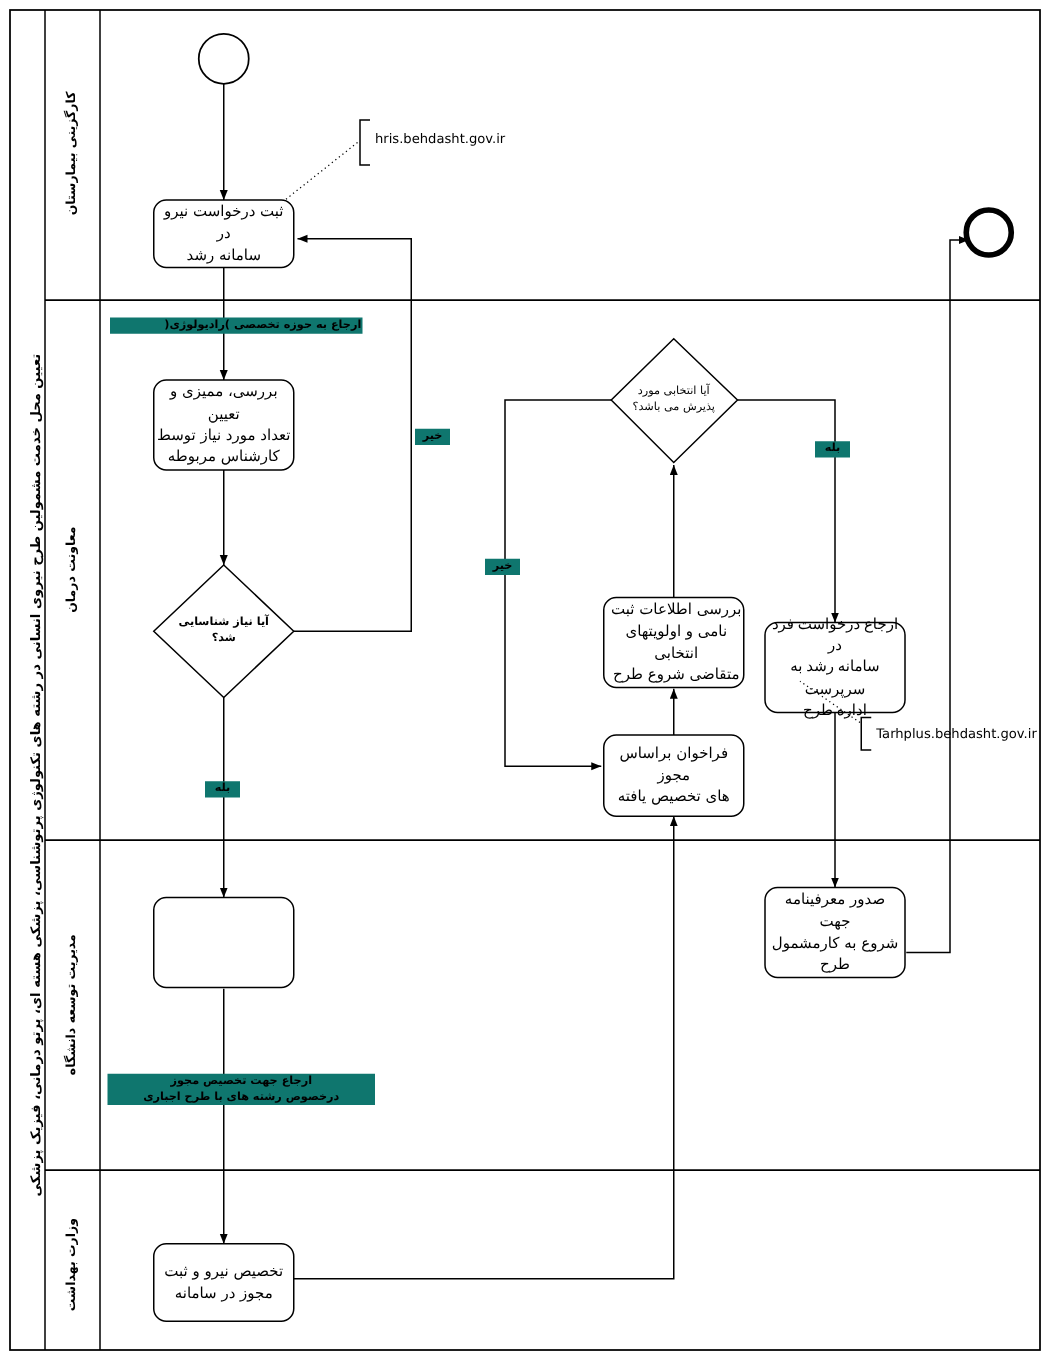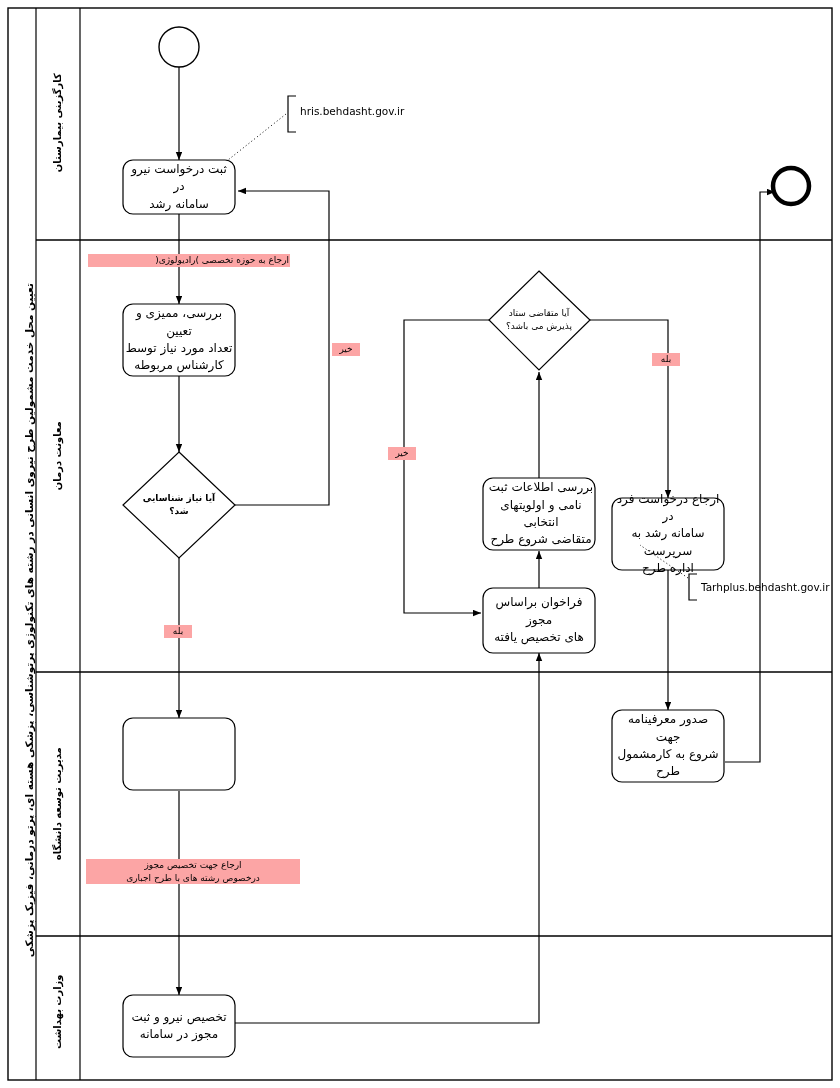--- a/index.html
+++ b/index.html
@@ -35,25 +35,26 @@
     color: #000000;
     pointer-events: none;
     white-space: pre-line;
   }
   .edge-label {
     position: absolute;
     direction: rtl;
     font-family: "DejaVu Sans", "Liberation Sans", sans-serif;
     font-size: 9px;
     color: #000000;
-    background: #fca5a5;
+    background: #0f766e;
     padding: 0 1px;
     line-height: 1.4;
     text-align: center;
     white-space: pre-line;
+    font-weight: bold;
   }
   .note-label {
     position: absolute;
     font-family: "DejaVu Sans", "Liberation Sans", sans-serif;
     font-size: 10.5px;
     color: #000000;
     direction: ltr;
     white-space: nowrap;
   }
   .lane-label {
@@ -204,31 +205,31 @@
   <div class="node-label" style="left: 125px; top: 162px; width: 108px; height: 50px;">ثبت درخواست نیرو در
 سامانه رشد</div>
 
   <div class="node-label" style="left: 125px; top: 306px; width: 108px; height: 68px;">بررسی، ممیزی و تعیین
 تعداد مورد نیاز توسط
 کارشناس مربوطه</div>
 
   <div class="node-label" style="left: 131px; top: 484px; width: 96px; height: 42px; font-size: 9px; font-weight: bold;">آیا نیاز شناسایی
 شد؟</div>
 
-  <div class="node-label" style="left: 492px; top: 299px; width: 94px; height: 42px; font-size: 9px;">آیا متقاضی ستاد
+  <div class="node-label" style="left: 492px; top: 299px; width: 94px; height: 42px; font-size: 9px;">آیا انتخابی مورد
 پذیرش می باشد؟</div>
 
   <div class="node-label" style="left: 485px; top: 480px; width: 112px; height: 68px;">بررسی اطلاعات ثبت
 نامی و اولویتهای انتخابی
 متقاضی شروع طرح</div>
 
   <div class="node-label" style="left: 485px; top: 590px; width: 108px; height: 61px;">فراخوان براساس مجوز
 های تخصیص یافته</div>
 
-  <div class="node-label" style="left: 614px; top: 500px; width: 108px; height: 68px;">ارجاع درخواست فرد در
+  <div class="node-label" style="left: 614px; top: 500px; width: 108px; height: 68px; font-family: Liberation Serif, serif;">ارجاع درخواست فرد در
 سامانه رشد به سرپرست
 اداره طرح</div>
 
 
   <div class="node-label" style="left: 614px; top: 712px; width: 108px; height: 68px;">صدور معرفینامه جهت
 شروع به کارمشمول
 طرح</div>
 
   <div class="node-label" style="left: 125px; top: 997px; width: 108px; height: 58px;">تخصیص نیرو و ثبت
 مجوز در سامانه</div>

